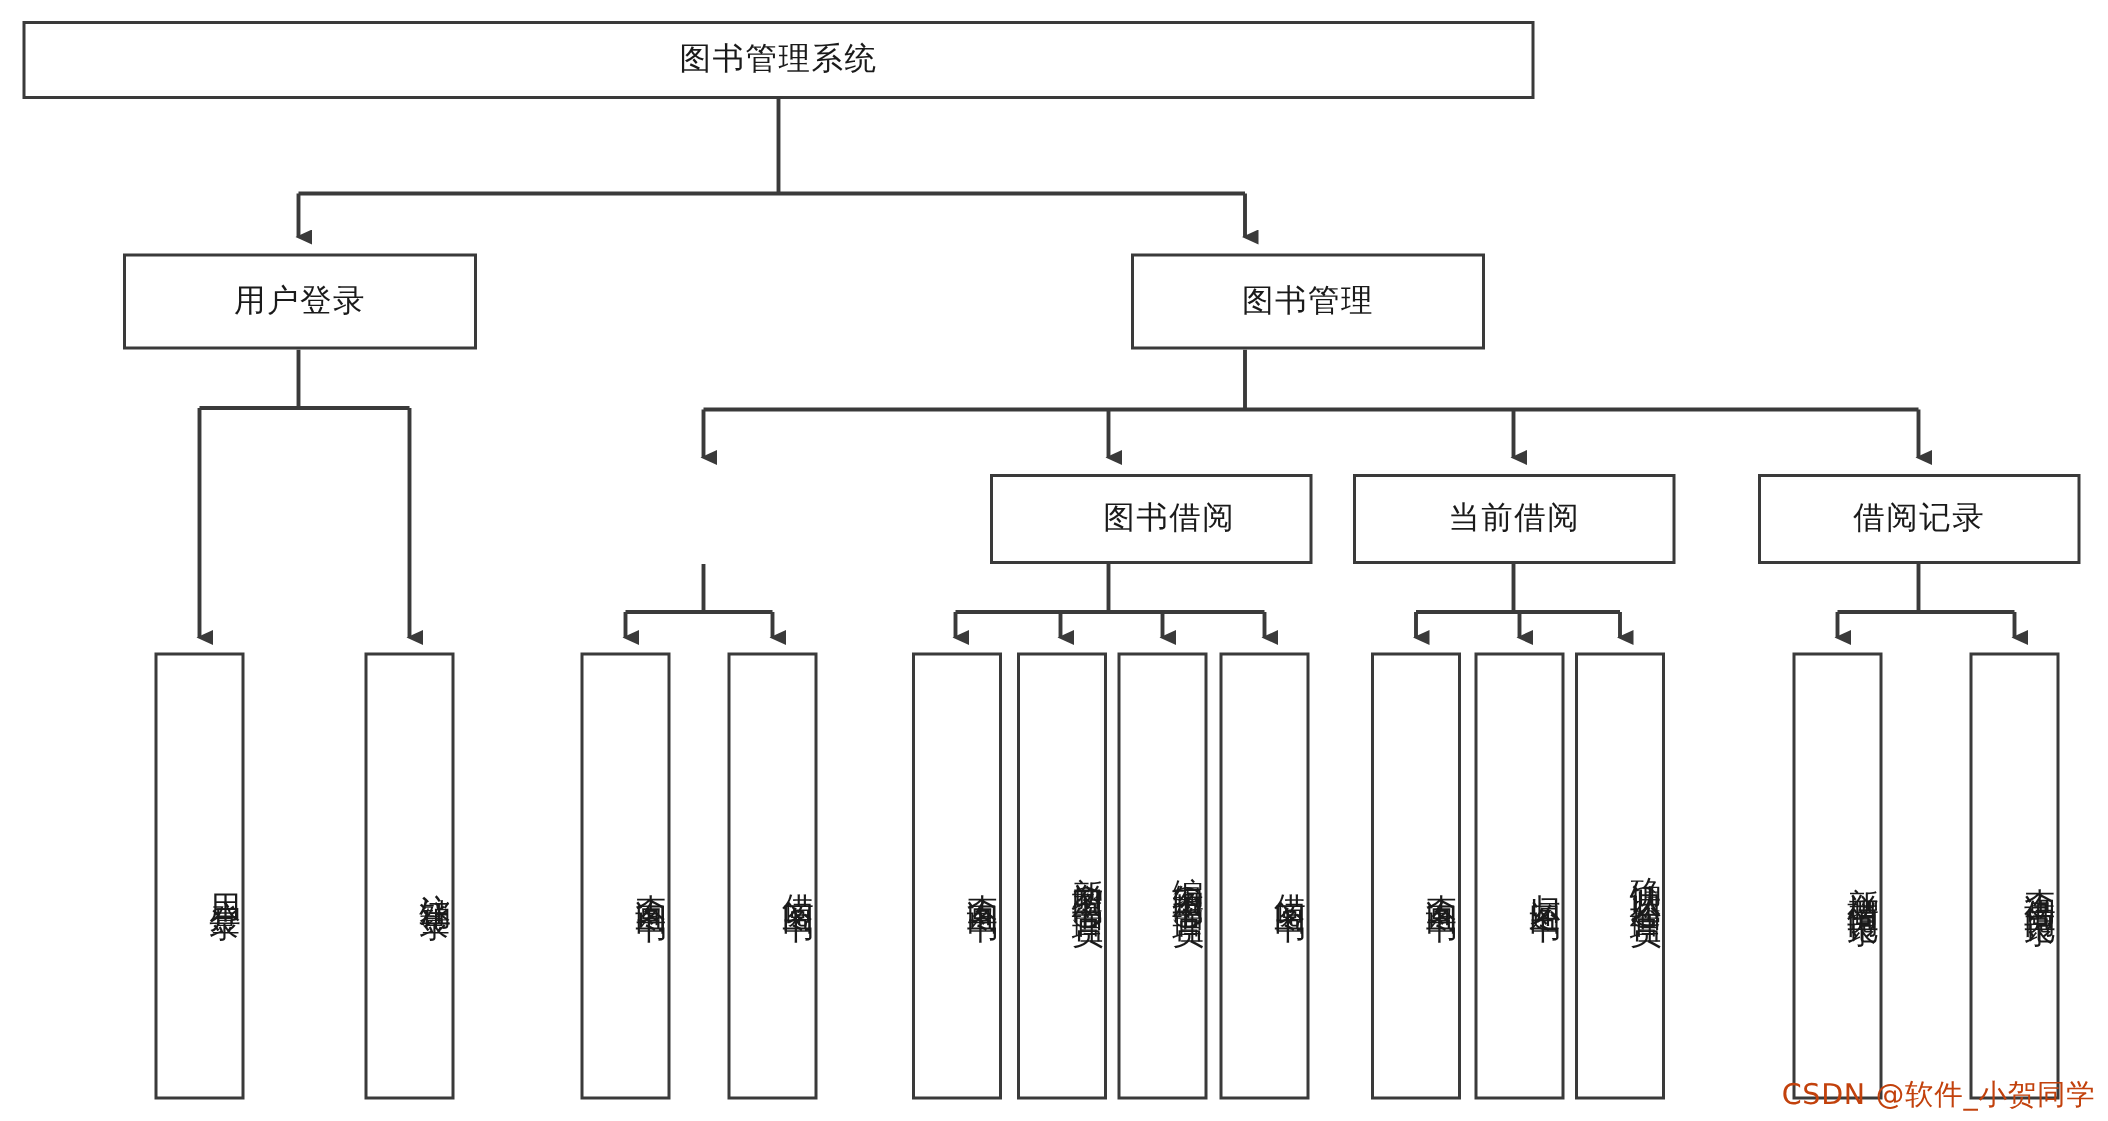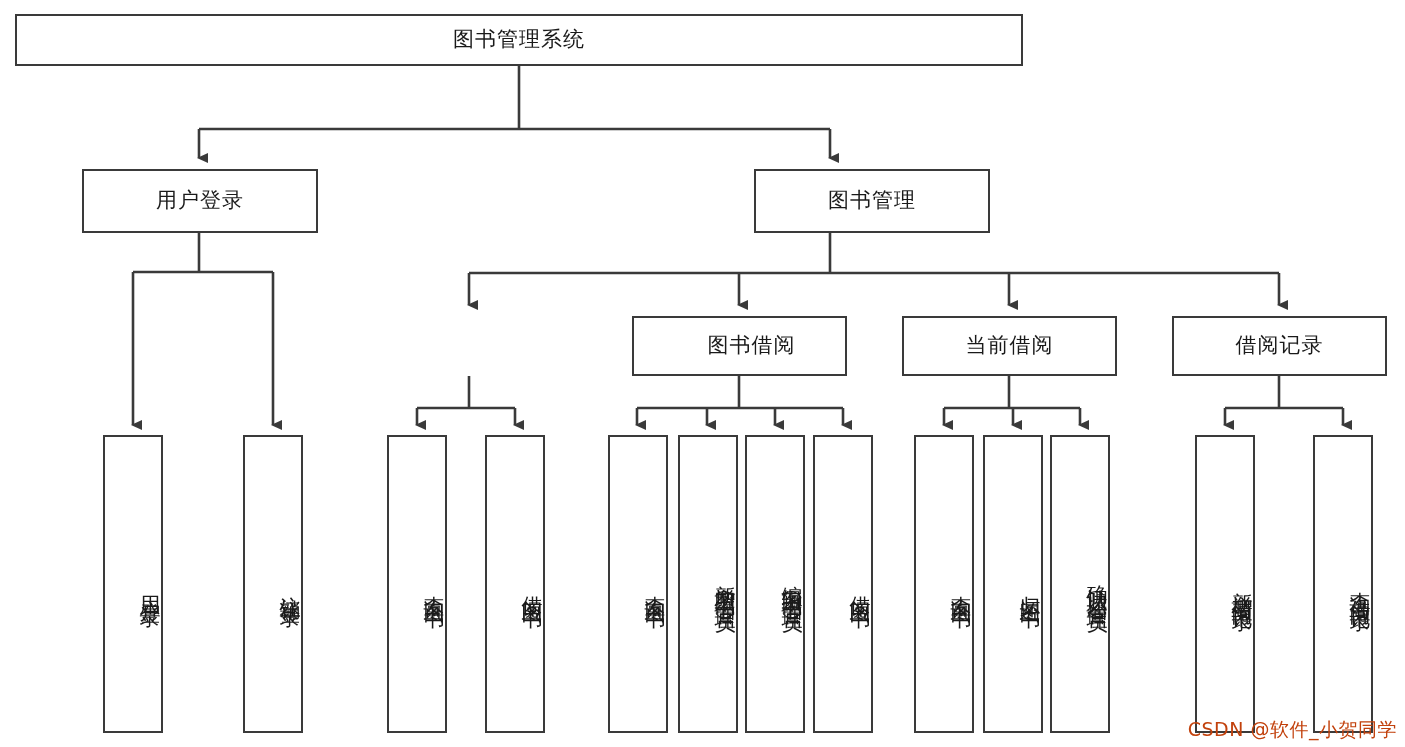--- a/index.html
+++ b/index.html
@@ -126,21 +126,21 @@
     <span class="node-label">图书管理系统</span>
   </div>
 
   <div class="node horiz" style="left:82px; top:169px; width:236px; height:64px;">
     <span class="node-label">用户登录</span>
   </div>
   <div class="node horiz" style="left:712px; top:169px; width:236px; height:64px;margin-left:42px;">
     <span class="node-label">图书管理</span>
   </div>
 
-  <div class="node horiz" style="left:632px; top:316px; width:215px; height:60px;padding-left:24px;">
+  <div class="node horiz" style="left:660px; top:316px; width:215px; height:60px;padding-left:24px;">
     <span class="node-label">图书借阅</span>
   </div>
   <div class="node horiz" style="left:902px; top:316px; width:215px; height:60px;">
     <span class="node-label">当前借阅</span>
   </div>
   <div class="node horiz" style="left:1172px; top:316px; width:215px; height:60px;">
     <span class="node-label">借阅记录</span>
   </div>
 
   <div class="node vert" style="left:103px; top:435px; width:60px; height:298px;">

